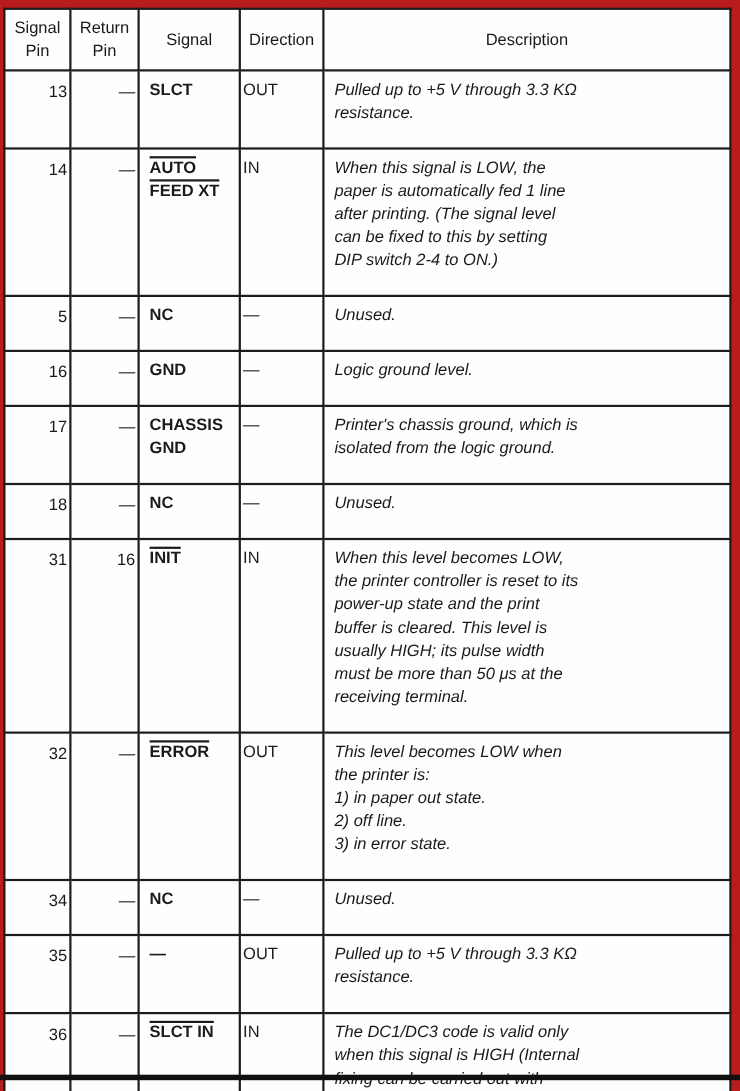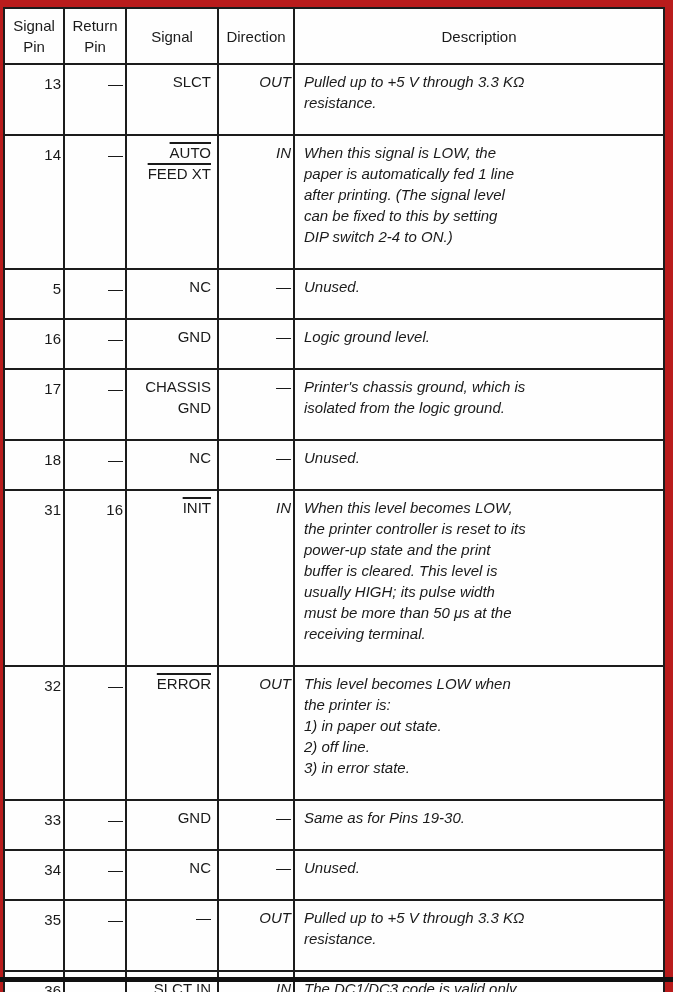--- a/index.html
+++ b/index.html
@@ -34,29 +34,29 @@
     white-space: pre-line;
     padding: 4px 2px;
     height: 46px;
   }
   td.c-pin {
     text-align: right;
     vertical-align: top;
     padding: 8px 2px;
   }
   td.c-signal {
-    text-align: right;
+    text-align: left;
     vertical-align: top;
     padding: 6px 6px 17px 9px;
+    font-weight: bold;
   }
   td.c-dir {
-    text-align: right;
+    text-align: left;
     vertical-align: top;
     padding: 6px 2px;
-    font-style: italic;
   }
   td.c-desc {
     text-align: left;
     vertical-align: top;
     padding: 6px 8px 21px 9px;
     white-space: pre-line;
     font-style: italic;
   }
   .ov {
     text-decoration: overline;
@@ -180,29 +180,20 @@
             <div><span class="ov">ERROR</span></div>
           </td>
           <td class="c-dir">OUT</td>
           <td class="c-desc">This level becomes LOW when
 the printer is:
 1) in paper out state.
 2) off line.
 3) in error state.</td>
         </tr>
         <tr>
-          <td class="c-pin">33</td>
-          <td class="c-pin">—</td>
-          <td class="c-signal">
-            <div><span>GND</span></div>
-          </td>
-          <td class="c-dir">—</td>
-          <td class="c-desc">Same as for Pins 19-30.</td>
-        </tr>
-        <tr>
           <td class="c-pin">34</td>
           <td class="c-pin">—</td>
           <td class="c-signal">
             <div><span>NC</span></div>
           </td>
           <td class="c-dir">—</td>
           <td class="c-desc">Unused.</td>
         </tr>
         <tr>
           <td class="c-pin">35</td>

